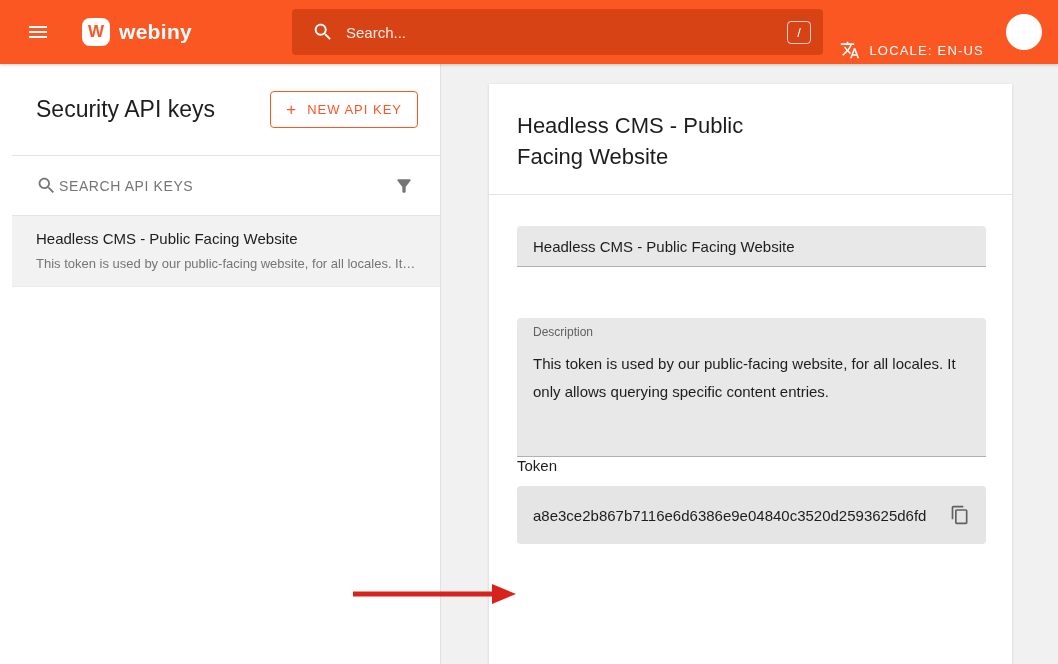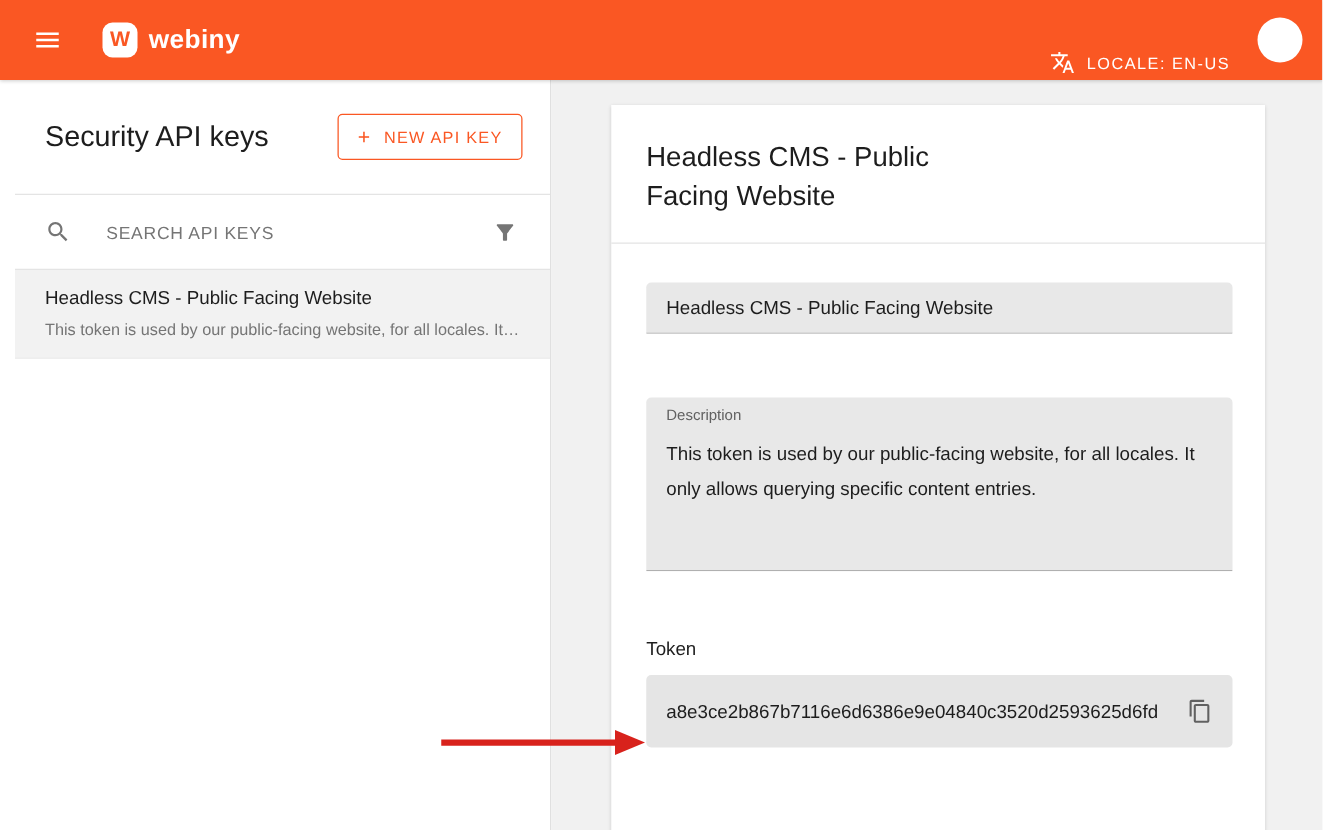--- a/index.html
+++ b/index.html
@@ -22,42 +22,42 @@
   .avatar { width:36px; height:36px; border-radius:50%; background:#fff; margin-left:22px; margin-right:16px; flex:none; cursor:pointer; border:none; }
 
   
   .content { display:flex; height:600px; }
   .sidebar { width:441px; flex:none; background:#fff; border-right:1px solid #e0e0e0;padding-left:12px; }
   .sidebar-header { display:flex; align-items:center; justify-content:space-between; padding:0 22px 0 24px; height:91px; }
   .page-title { font-size:23px; font-weight:400; color:#1d1d1d; margin:0; }
   .new-btn { display:flex; align-items:center; gap:10px; border:1px solid #fa5723; color:#fa5723; background:#fff; border-radius:4px; padding:10px 15px; font-size:13px; letter-spacing:1px; cursor:pointer; font-family:inherit; }
   .new-btn .plus { font-size:17px; line-height:12px; font-weight:400; }
 
-  .search-row { display:flex; align-items:center; border-top:1px solid #e4e4e4; border-bottom:1px solid #e4e4e4; height:61px; padding:0 24px; gap:26px; }
+  .search-row { display:flex; align-items:center; border-top:1px solid #e4e4e4; border-bottom:1px solid #e4e4e4; height:61px; padding:0 24px; gap:0; }
   .search-row input { flex:1; border:none; outline:none; font-size:14px; letter-spacing:0.6px; color:#424242; font-family:inherit; background:transparent; }
   .search-row input::placeholder { color:#757575; }
   .filter-btn { background:none; border:none; padding:2px; cursor:pointer; display:flex; }
 
   .list-item { padding:14px 24px 15px; background:#f2f2f2; cursor:pointer; border-bottom:1px solid #ececec; }
   .item-title { font-size:15px; color:#1d1d1d; margin-bottom:9px; }
   .item-desc { font-size:13px; color:#757575; white-space:nowrap; overflow:hidden; text-overflow:ellipsis; }
 
   .detail { flex:1; background:#f1f1f1; padding:20px 46px 0 48px; overflow:hidden; }
   .card { background:#fff; box-shadow:0 1px 3px rgba(0,0,0,0.14); min-height:600px; }
   .card-header { padding:26px 28px 22px; border-bottom:1px solid #e4e4e4; }
   .card-title { font-size:22px; font-weight:400; color:#1d1d1d; margin:0; line-height:31px; max-width:270px; }
   .card-body { padding:31px 26px 30px 28px; }
 
   .field { background:#e8e8e8; border-radius:4px 4px 0 0; border-bottom:1px solid #b0b0b0; padding:7px 16px 9px; cursor:text; }
   .field-label { font-size:12px; color:#616161; display:block; }
   .field-value { font-size:15px; color:#1d1d1d; margin-top:4px; line-height:20px; }
   .field.desc { margin-top:51px; height:139px; overflow:hidden; }
   .field.desc .field-value { margin-top:11px; line-height:28px; }
 
-  .token-section { margin-top:54px; }
+  .token-section { }
   .token-label { font-size:15px; color:#1d1d1d; }
   .token-box { margin-top:12px; height:58px; background:#e5e5e5; border-radius:4px; display:flex; align-items:center; padding:0 12px 0 16px; }
   .token-value { font-size:15px; color:#1d1d1d; }
   .copy-btn { margin-left:auto; background:none; border:none; cursor:pointer; padding:4px; display:flex; }
 
   .arrow-overlay { position:absolute; left:348px; top:579px; width:172px; height:30px; pointer-events:none; z-index:10; }
 </style>
 </head>
 <body>
 
@@ -67,20 +67,29 @@
     <button class="hamburger">
       <svg width="24" height="24" viewBox="0 0 24 24">
           <path fill="#ffffff" d="M3 18h18v-2H3v2zm0-5h18v-2H3v2zm0-7v2h18V6H3z"></path>
         </svg>
     </button>
     <div class="logo">
       <span class="logo-badge">
           <span>W</span>
         </span>
       <span class="logo-text">webiny</span>
+    </div>
+    <div class="gsearch">
+      <span class="sicon">
+        <svg width="22" height="22" viewBox="0 0 24 24">
+            <path fill="#ffffff" d="M15.5 14h-.79l-.28-.27C15.41 12.59 16 11.11 16 9.5 16 5.91 13.09 3 9.5 3S3 5.91 3 9.5 5.91 16 9.5 16c1.61 0 3.09-.59 4.23-1.57l.27.28v.79l5 4.99L20.49 19l-4.99-5zm-6 0C7.01 14 5 11.99 5 9.5S7.01 5 9.5 5 14 7.01 14 9.5 11.99 14 9.5 14z"></path>
+          </svg>
+      </span>
+      <input placeholder="Search..." style="">
+      <span class="shortcut">/</span>
     </div>
     <div class="locale">
       <svg width="20" height="20" viewBox="0 0 24 24">
           <path fill="#ffffff" d="M12.87 15.07l-2.54-2.51.03-.03c1.74-1.94 2.98-4.17 3.71-6.53H17V4h-7V2H8v2H1v1.99h11.17C11.5 7.92 10.44 9.75 9 11.35 8.07 10.32 7.3 9.19 6.69 8h-2c.73 1.63 1.73 3.17 2.98 4.56l-5.09 5.02L4 19l5-5 3.11 3.11.76-2.04zM18.5 10h-2L12 22h2l1.12-3h4.75L21 22h2l-4.5-12zm-2.62 7l1.62-4.33L19.12 17h-3.24z"></path>
         </svg>
       <span>LOCALE: EN-US</span>
     </div>
     <button class="avatar"></button>
   </header>
 

